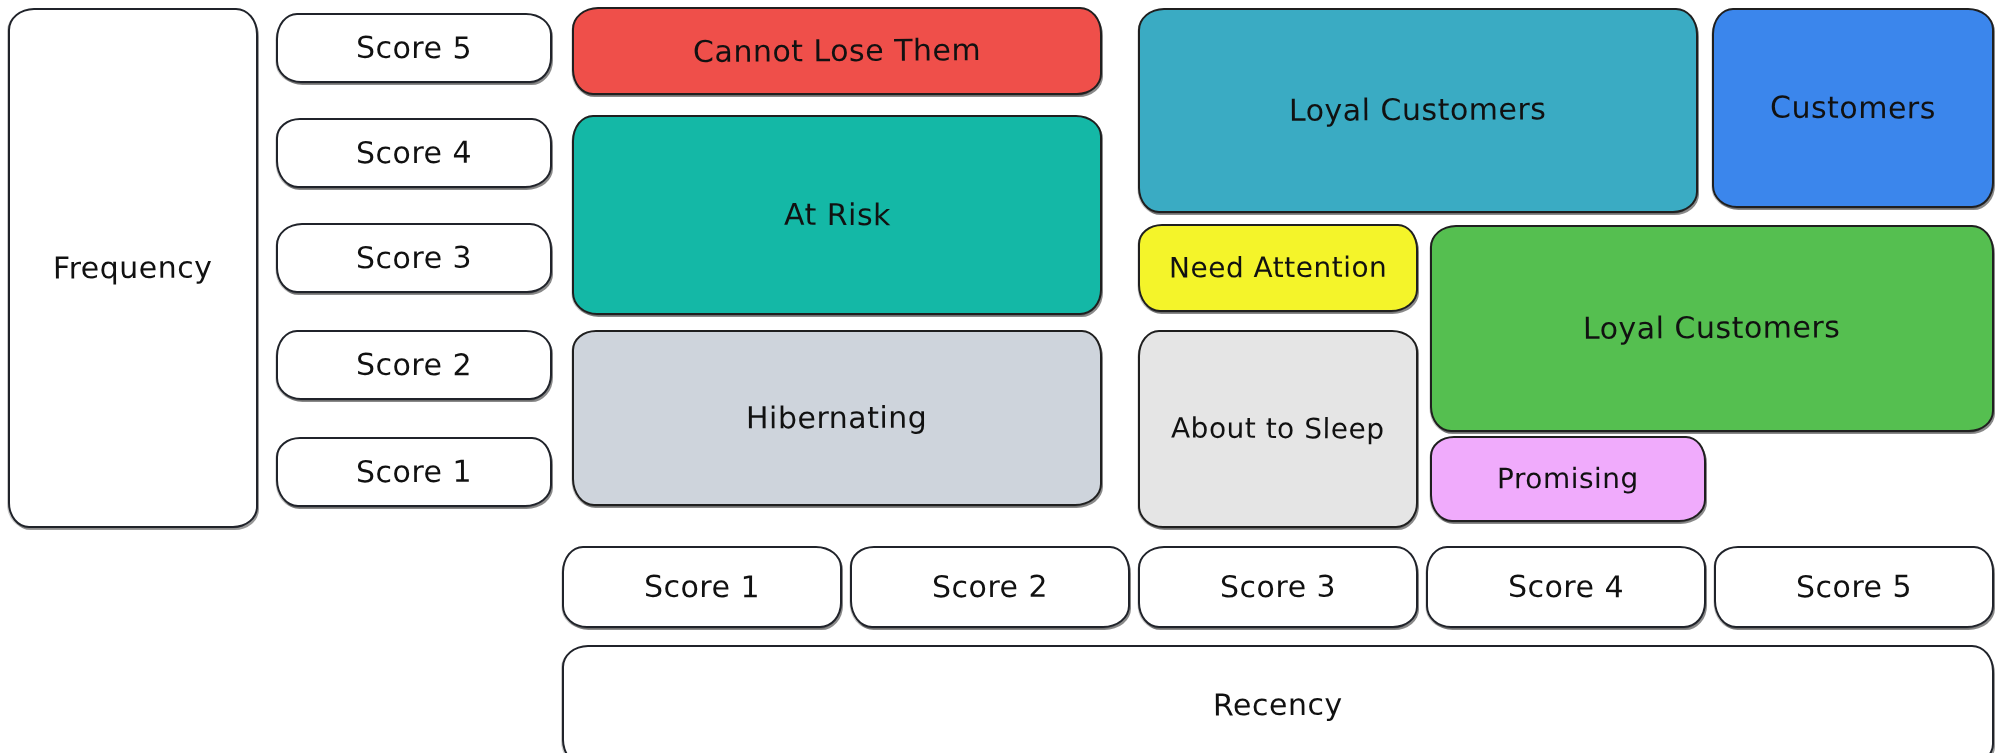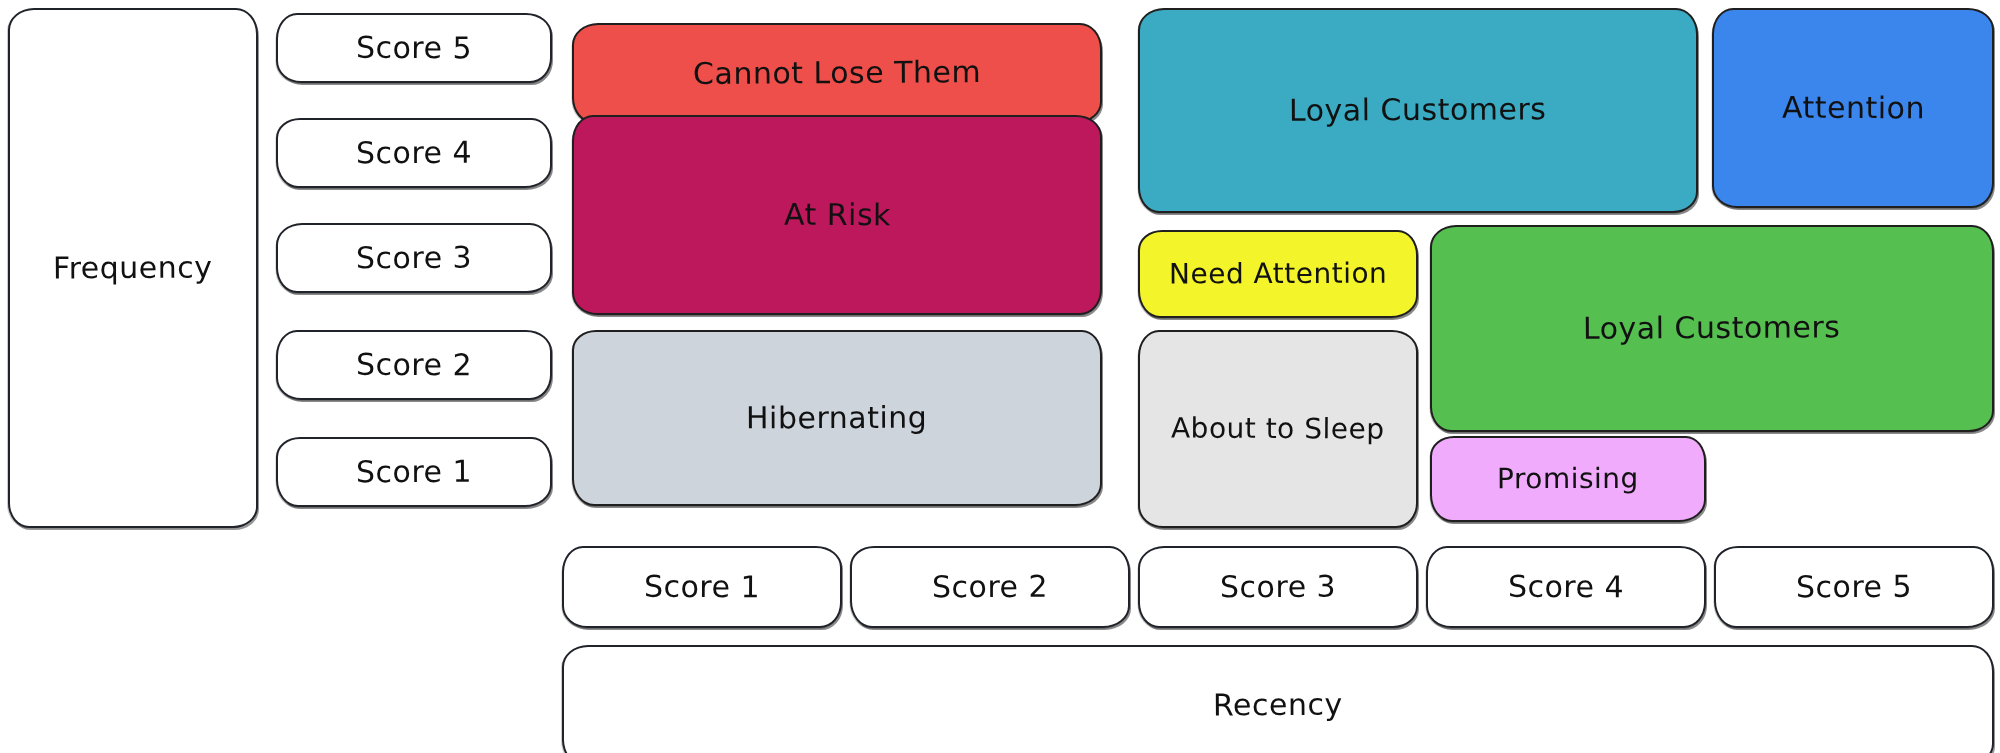--- a/index.html
+++ b/index.html
@@ -96,41 +96,41 @@
   <div class="box axis-box r1" style="left:276px; top:223px; width:276px; height:70px;">
     <span>Score 3</span>
   </div>
   <div class="box axis-box r2" style="left:276px; top:330px; width:276px; height:70px;">
     <span>Score 2</span>
   </div>
   <div class="box axis-box r3" style="left:276px; top:437px; width:276px; height:70px;">
     <span>Score 1</span>
   </div>
 
-  <div class="box seg-box r1" style="left:572px; top:23px; width:530px; height:100px; background:#ef4f4a;">
+  <div class="box seg-box r1" style="left:572px; top:7px; width:530px; height:88px; background:#ef4f4a;">
     <span>Cannot Lose Them</span>
   </div>
 
-  <div class="box seg-box r2" style="left:572px; top:115px; width:530px; height:200px; background:#be185d;">
+  <div class="box seg-box r2" style="left:572px; top:115px; width:530px; height:200px; background:#14b8a6;">
     <span>At Risk</span>
   </div>
 
   <div class="box seg-box r3" style="left:572px; top:330px; width:530px; height:176px; background:#ced4dc;">
     <span>Hibernating</span>
   </div>
 
   <div class="box seg-box r1" style="left:1138px; top:8px; width:560px; height:205px; background:#3aabc3;">
     <span>Loyal Customers</span>
   </div>
 
   <div class="box seg-box r2" style="left:1712px; top:8px; width:282px; height:200px; background:#3b86ec;">
-    <span>Attention</span>
+    <span>Customers</span>
   </div>
 
-  <div class="box seg-box small r3" style="left:1138px; top:224px; width:280px; height:88px; background:#f4f42a;margin-top:6px;">
+  <div class="box seg-box small r3" style="left:1138px; top:224px; width:280px; height:88px; background:#f4f42a;">
     <span>Need Attention</span>
   </div>
 
   <div class="box seg-box r1" style="left:1430px; top:225px; width:564px; height:207px; background:#55bf50;">
     <span>Loyal Customers</span>
   </div>
 
   <div class="box seg-box small r2" style="left:1138px; top:330px; width:280px; height:198px; background:#e5e5e5;">
     <span>About to Sleep</span>
   </div>

